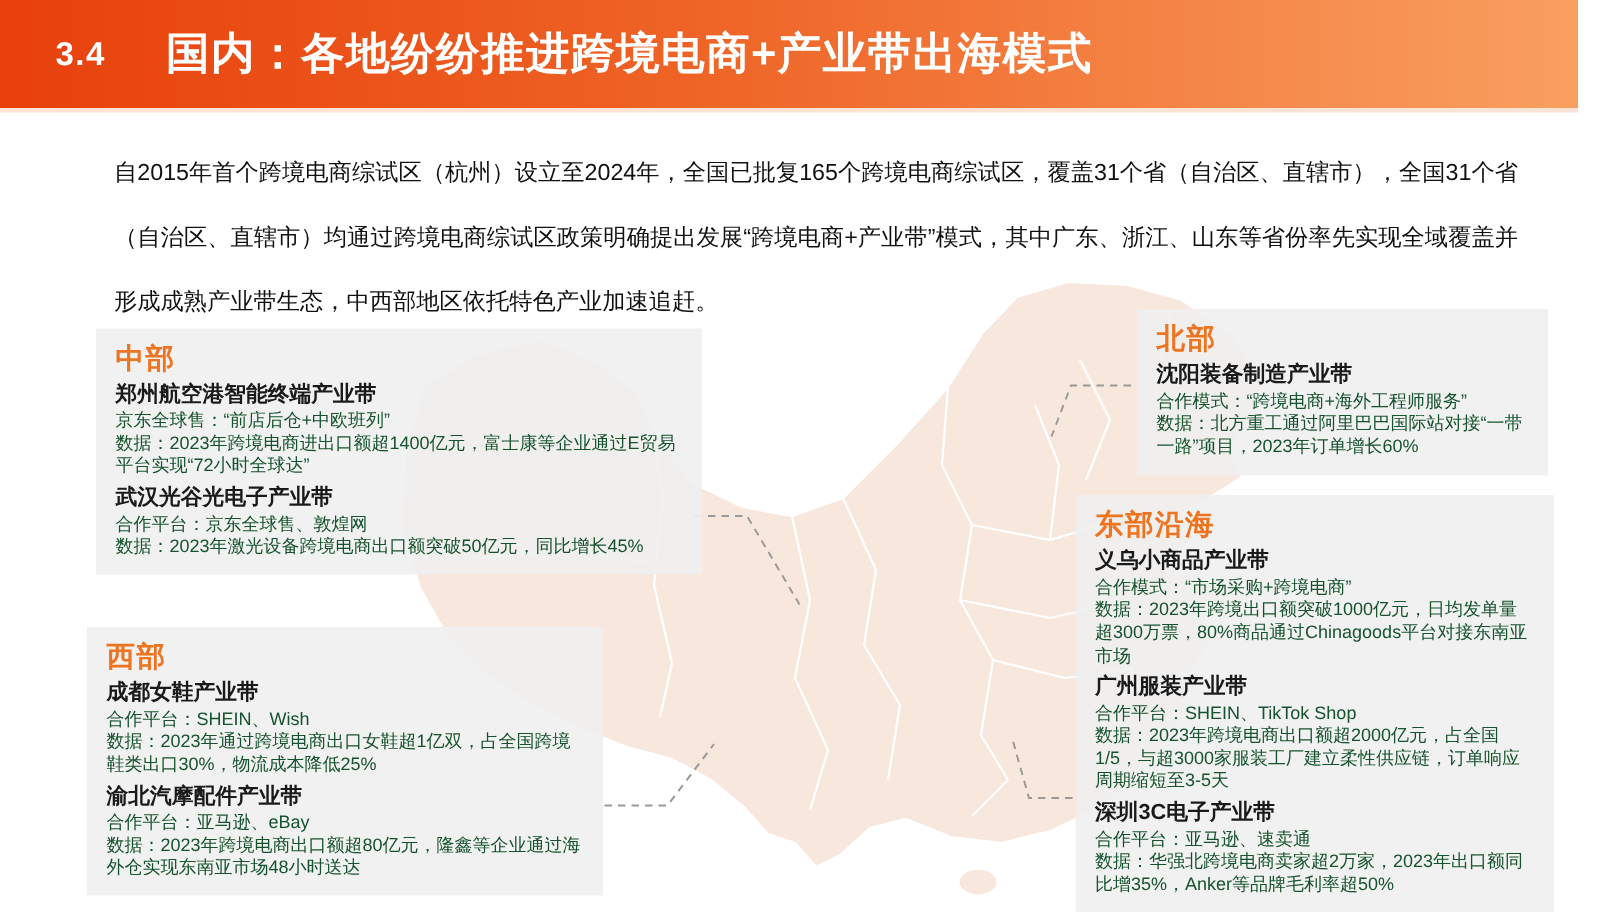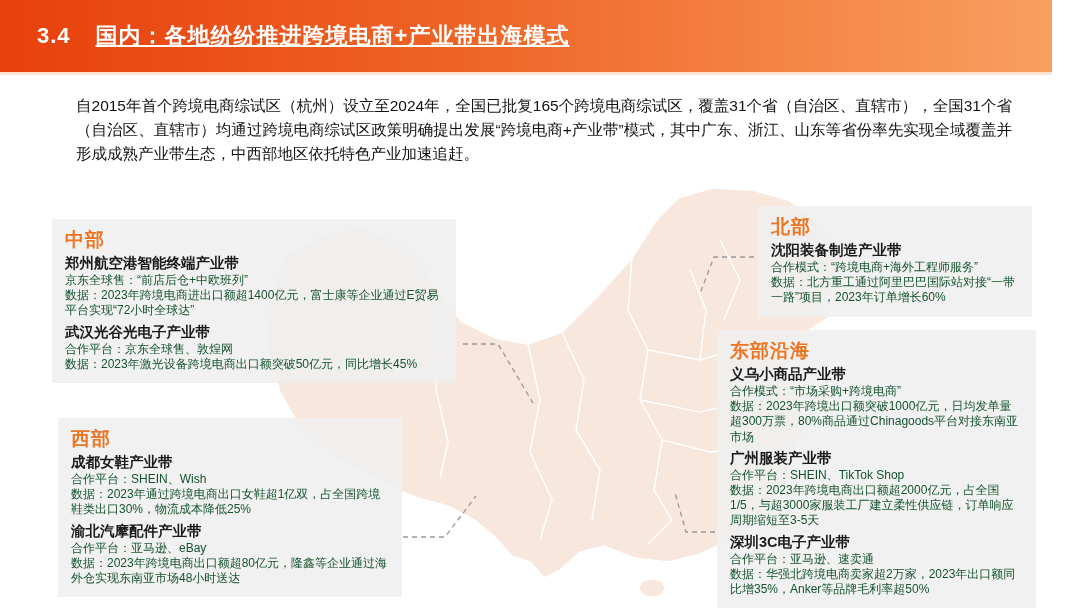--- a/index.html
+++ b/index.html
@@ -8,42 +8,42 @@
     font-family:"Liberation Sans","DejaVu Sans",sans-serif;
   }
   
   .header{
     position:absolute;left:0;top:0;width:1080px;height:72px;
     background:linear-gradient(90deg,#e8400c 0%,#ee6325 42%,#f9a263 100%);
     border-bottom:3px solid #fbe4d4;
     display:flex;align-items:center;color:#ffffff;
   }
   .sec-num{font-size:22px;font-weight:bold;margin-left:37px;letter-spacing:1px;}
-  .sec-title{font-size:22px;font-weight:bold;margin-left:25px;letter-spacing:1px;text-decoration:underline;}
+  .sec-title{font-size:29px;font-weight:bold;margin-left:40px;letter-spacing:1px;}
   
   .intro{
     position:absolute;left:76px;top:94px;width:936px;margin:0;
-    font-size:15.5px;line-height:24px;color:#111111;text-align:justify;
+    font-size:15.5px;line-height:43px;color:#111111;text-align:justify;
   }
   
   .map-layer,.connector-layer{position:absolute;left:0;top:0;width:1080px;height:608px;pointer-events:none;}
   .connector-layer path{stroke:#999999;stroke-width:1.3;fill:none;stroke-dasharray:5 4;}
   .map-outline{fill:#f8e7dc;stroke:#ffffff;stroke-width:1.5;}
   .prov{fill:none;stroke:#ffffff;stroke-width:1.5;stroke-linejoin:round;}
   
   .region{
     position:absolute;background:rgba(239,239,239,0.9);
     padding:9px 13px 11px;box-sizing:border-box;
   }
   .region h3{margin:0 0 3px;font-size:19px;line-height:23px;font-weight:bold;color:#ed7420;letter-spacing:1px;}
   .belt{margin-top:4px;}
   .belt.first{margin-top:0;}
   .belt h4{margin:0 0 1px;font-size:14.5px;line-height:18px;font-weight:bold;color:#1a1a1a;}
   .belt p{margin:0;font-size:12px;line-height:15.2px;color:#14532d;}
-  .region.central{left:52px;top:219px;width:404px;}
+  .region.central{left:64px;top:219px;width:404px;}
   .region.west{left:58px;top:418px;width:344px;}
   .region.north{left:758px;top:206px;width:274px;}
   .region.east{left:717px;top:330px;width:319px;}
 </style>
 </head>
 <body>
 
 <div class="slide">
 
   <header class="header">

